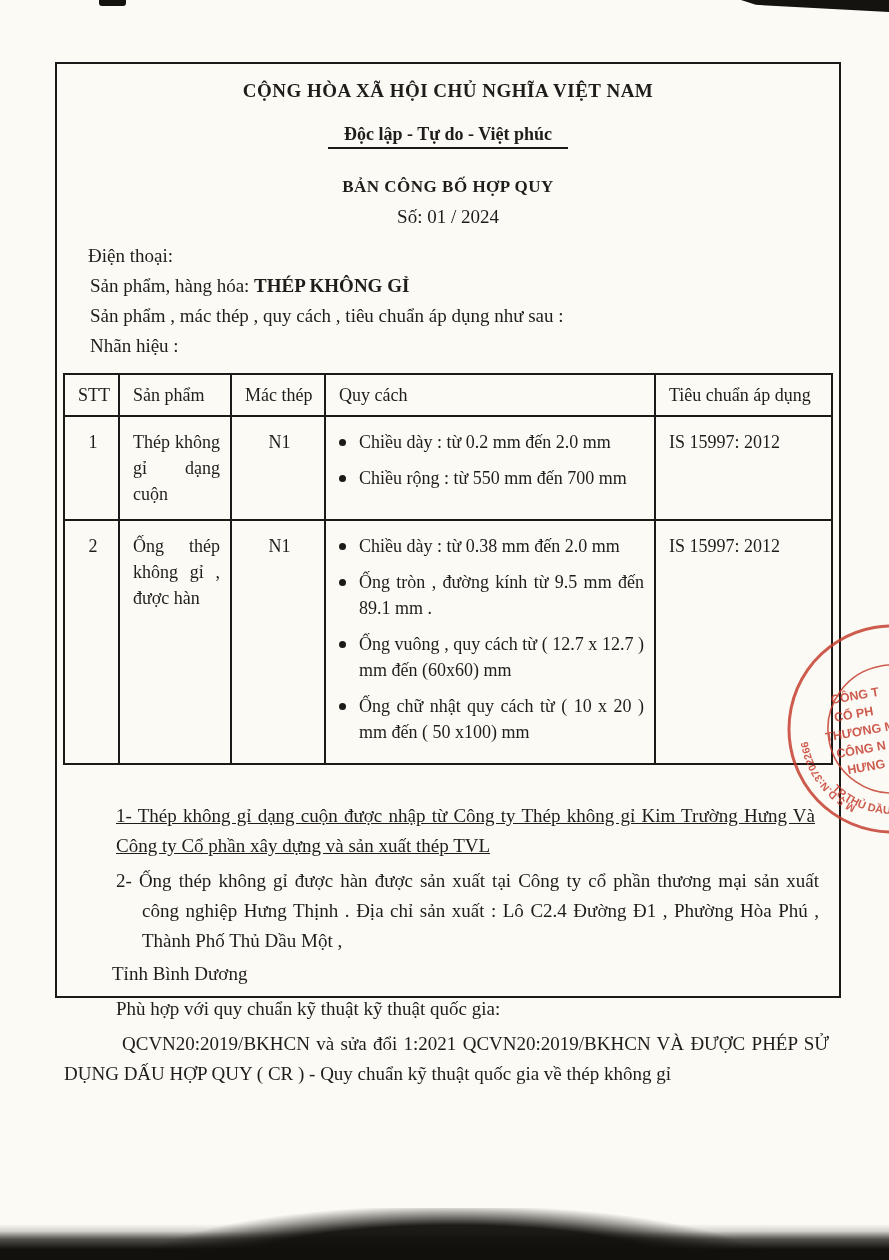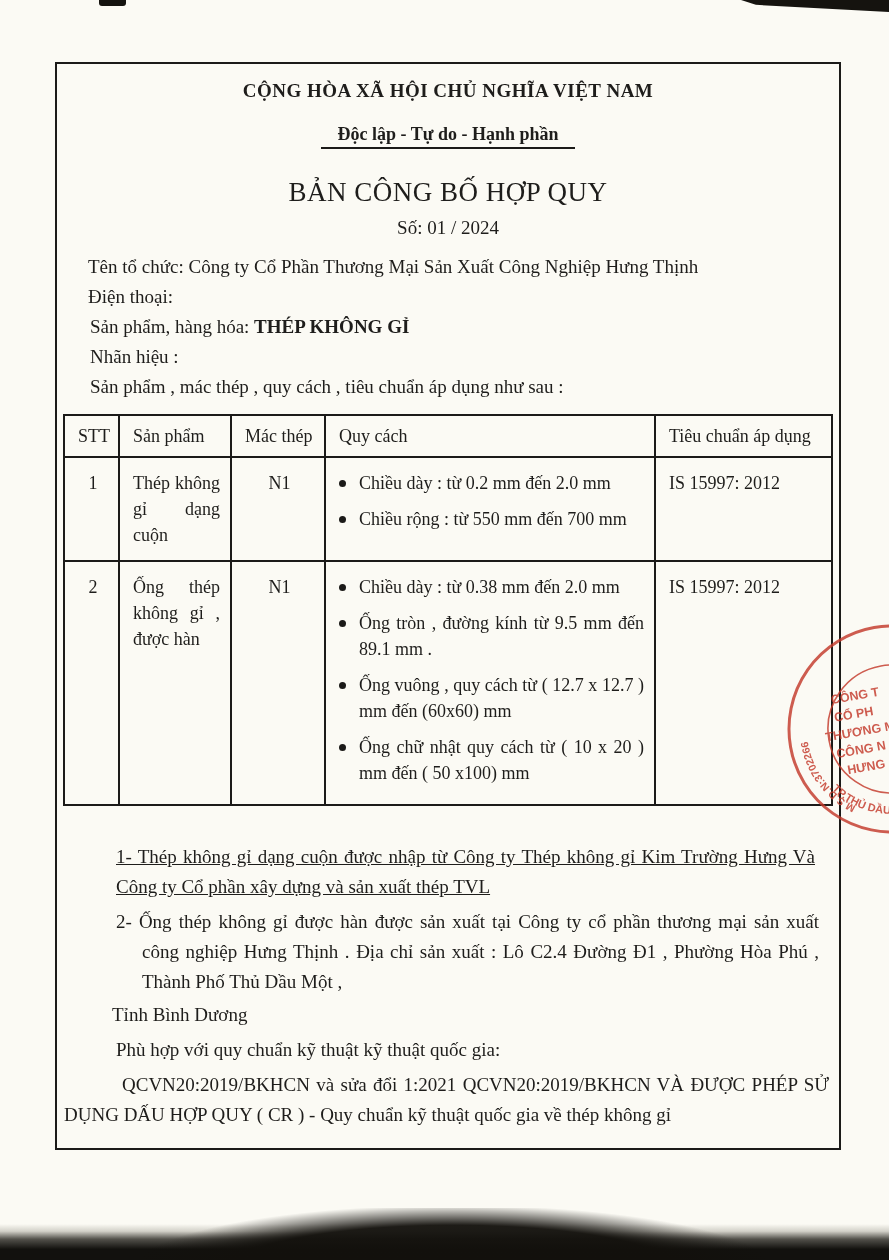--- a/index.html
+++ b/index.html
@@ -20,33 +20,33 @@
     position:absolute; left:0; right:0; bottom:0; height:36px;
     background:linear-gradient(to top,#12110e 30%, rgba(40,38,32,.8) 58%, rgba(90,85,70,.25) 80%, transparent 100%);
   }
   .scan-bottom::before {
     content:""; position:absolute; left:16%; right:14%; bottom:0; height:52px;
     background:radial-gradient(ellipse at 50% 125%, rgba(18,16,12,.95) 52%, transparent 74%);
   }
 
   
   .frame {
-    position:absolute; left:55px; top:62px; width:786px; height:1088px;
+    position:absolute; left:55px; top:62px; width:786px; height:936px;
     border:2px solid #1b1a18;
     padding-top:16px;
   }
 
   .doc-header { text-align:center; }
   .doc-header .line1 { font-weight:bold; font-size:19px; letter-spacing:.5px; }
   .doc-header .line2 {
     display:inline-block; font-weight:bold; font-size:18px;
     border-bottom:2px solid #1b1a18; padding:1px 16px 2px; margin-top:3px;
   }
 
-  .doc-title  { text-align:center; font-weight:normal; font-size:27px; letter-spacing:.5px; margin-top:28px; }
+  .doc-title  { text-align:center; font-weight:bold; font-size:17px; letter-spacing:.5px; margin-top:28px; }
   .doc-number { text-align:center; font-size:19px; margin-top:9px; }
 
   .intro { margin:13px 18px 0 31px; font-size:19px; line-height:30px; }
   .intro p { text-align:justify; }
   .intro .indent2 { margin-left:2px; }
   .intro .bold { font-weight:bold; }
 
   table.spec {
     margin:12px 6px 0; width:calc(100% - 12px);
     border-collapse:collapse; table-layout:fixed;
@@ -91,32 +91,31 @@
 <body>
 
 <div class="scan-top-left"></div>
 <div class="scan-top-right"></div>
 <div class="scan-bottom"></div>
 
 <div class="frame">
 
   <div class="doc-header">
     <div class="line1">CỘNG HÒA XÃ HỘI CHỦ NGHĨA VIỆT NAM</div><br>
-    <span class="line2">Độc lập - Tự do - Hạnh phần</span>
+    <span class="line2">Độc lập - Tự do - Việt phúc</span>
   </div>
 
   <div class="doc-title">BẢN CÔNG BỐ HỢP QUY</div>
   <div class="doc-number">Số: 01 / 2024</div>
 
   <div class="intro">
-    <p>Tên tổ chức: Công ty Cổ Phần Thương Mại Sản Xuất Công Nghiệp Hưng Thịnh</p>
     <p>Điện thoại:</p>
     <p class="indent2"><span>Sản phẩm, hàng hóa: </span><span class="bold">THÉP KHÔNG GỈ</span></p>
+    <p class="indent2">Sản phẩm , mác thép , quy cách , tiêu chuẩn áp dụng như sau :</p>
     <p class="indent2">Nhãn hiệu :</p>
-    <p class="indent2">Sản phẩm , mác thép , quy cách , tiêu chuẩn áp dụng như sau :</p>
   </div>
 
   <table class="spec">
     <colgroup>
       <col class="c-stt">
         <col class="c-sp">
         <col class="c-mt">
         <col class="c-qc">
         <col class="c-tc">
     </colgroup>

